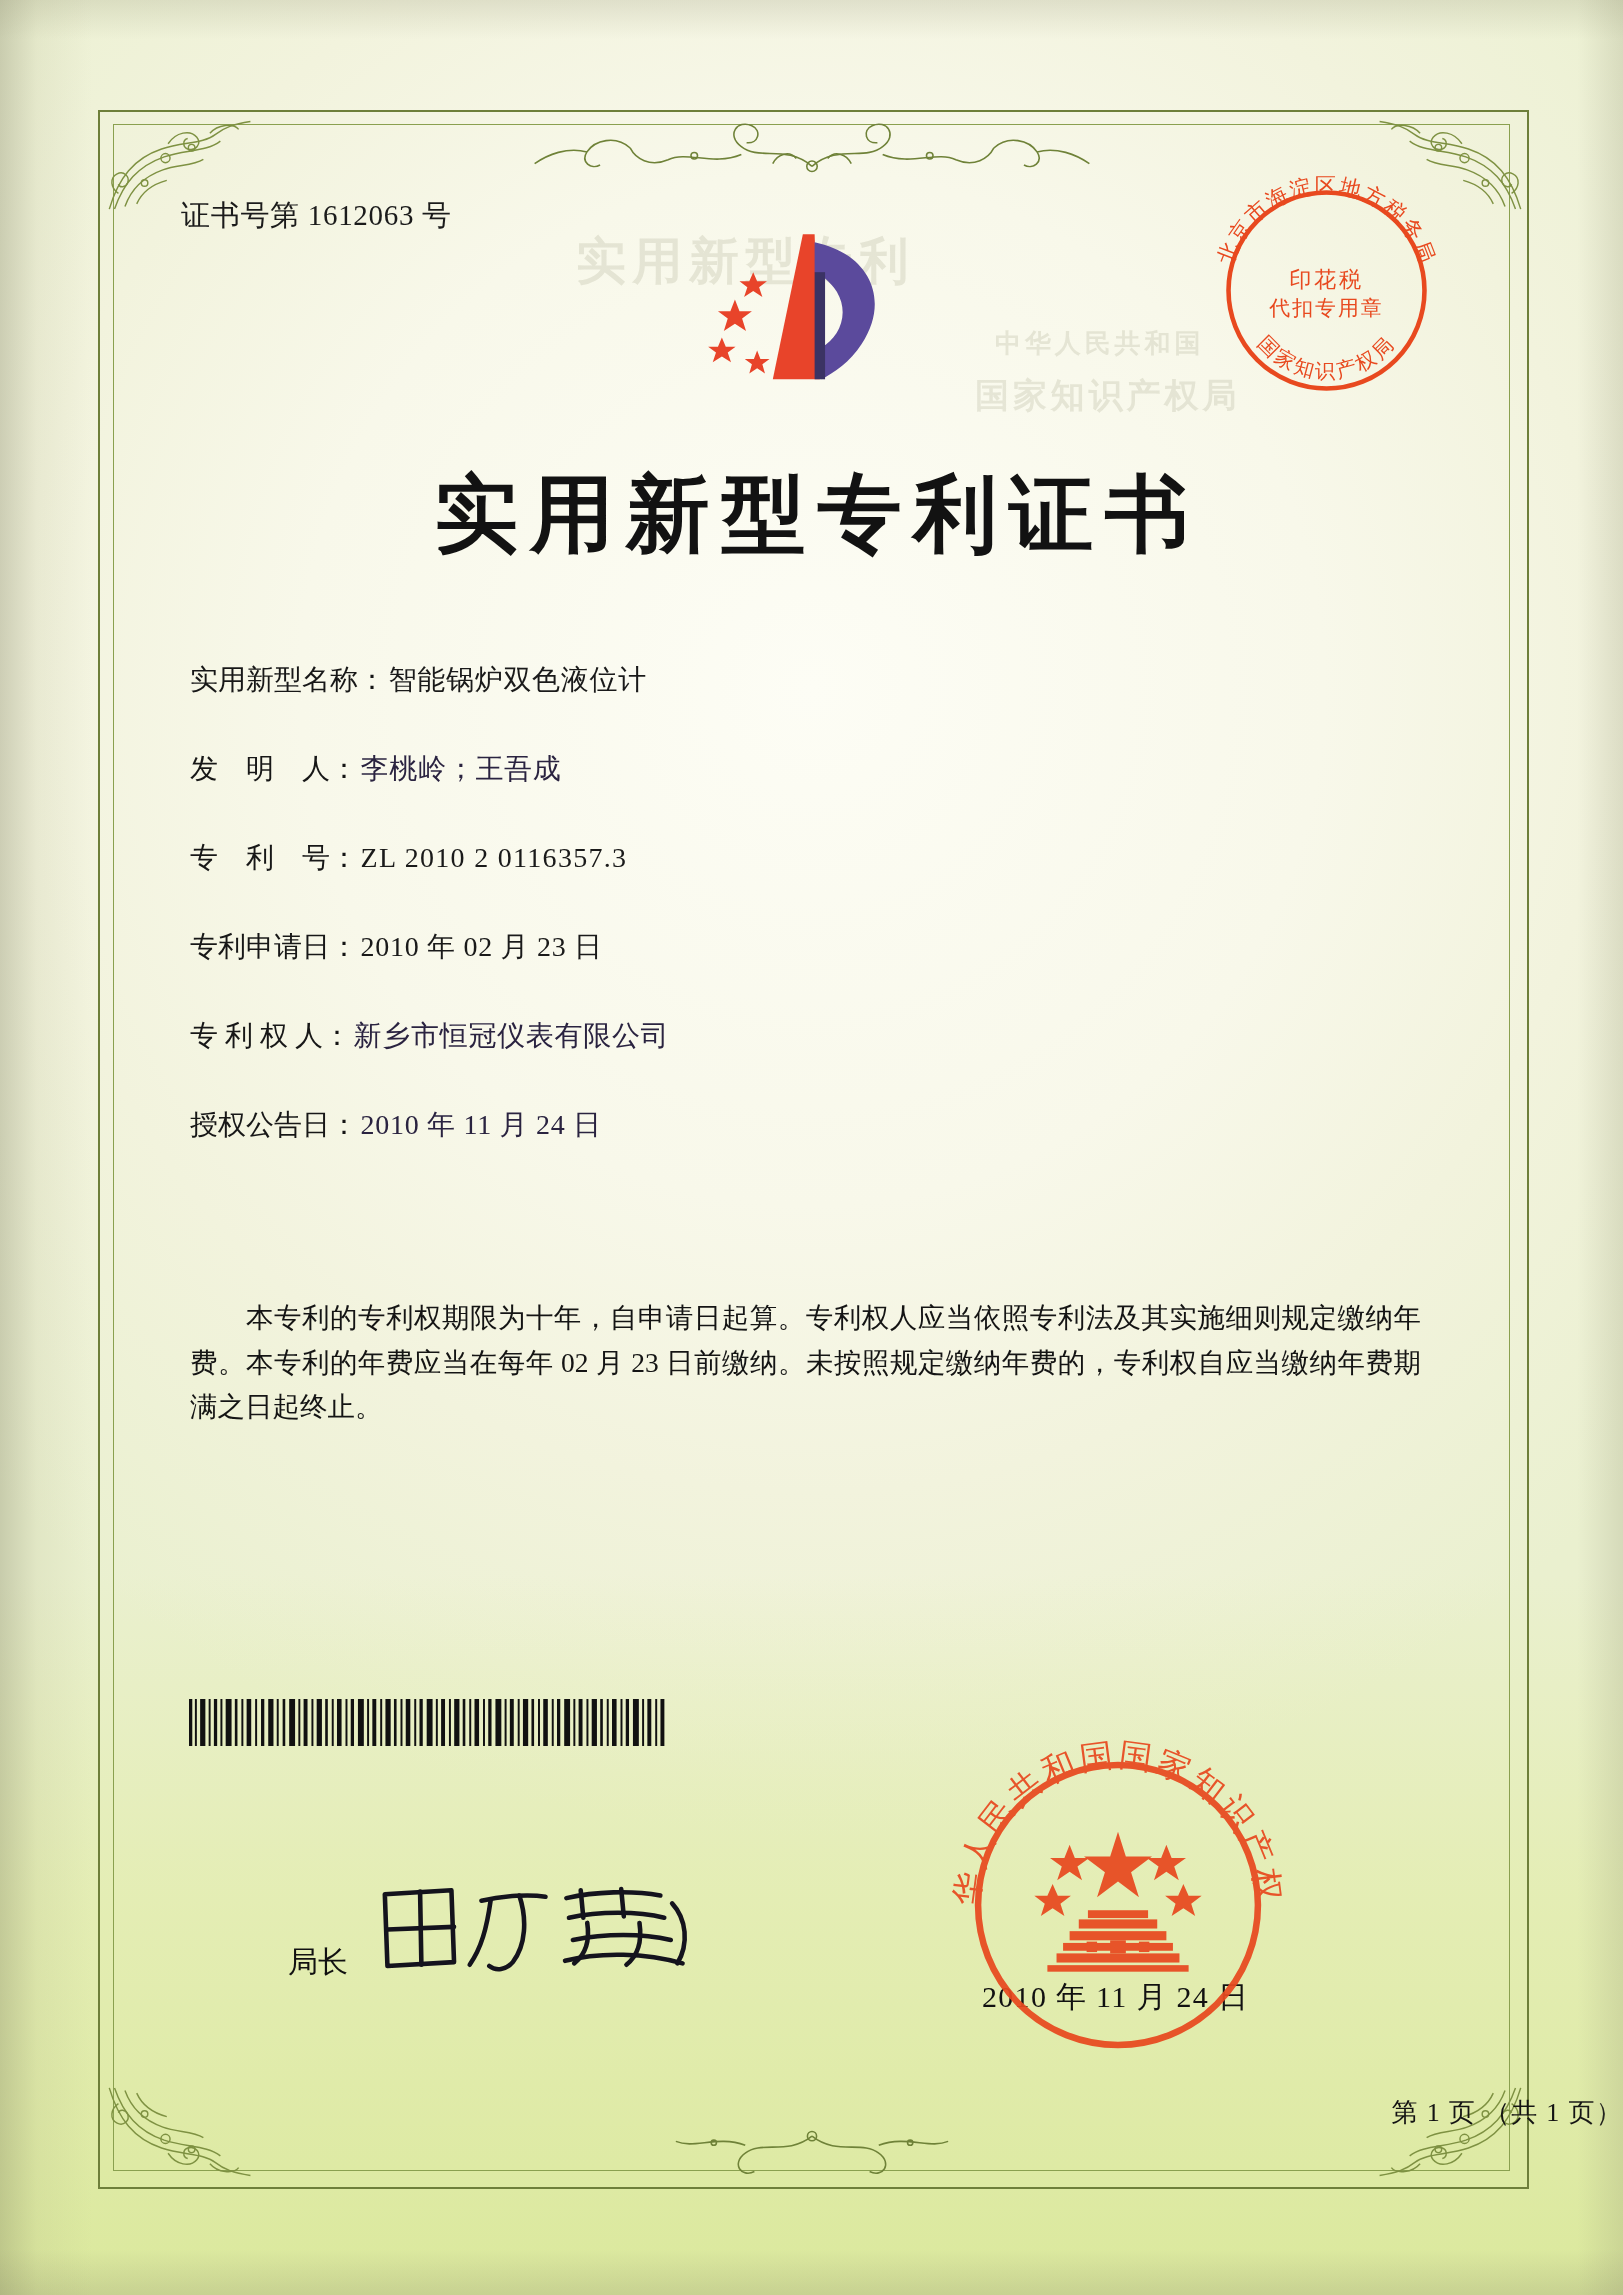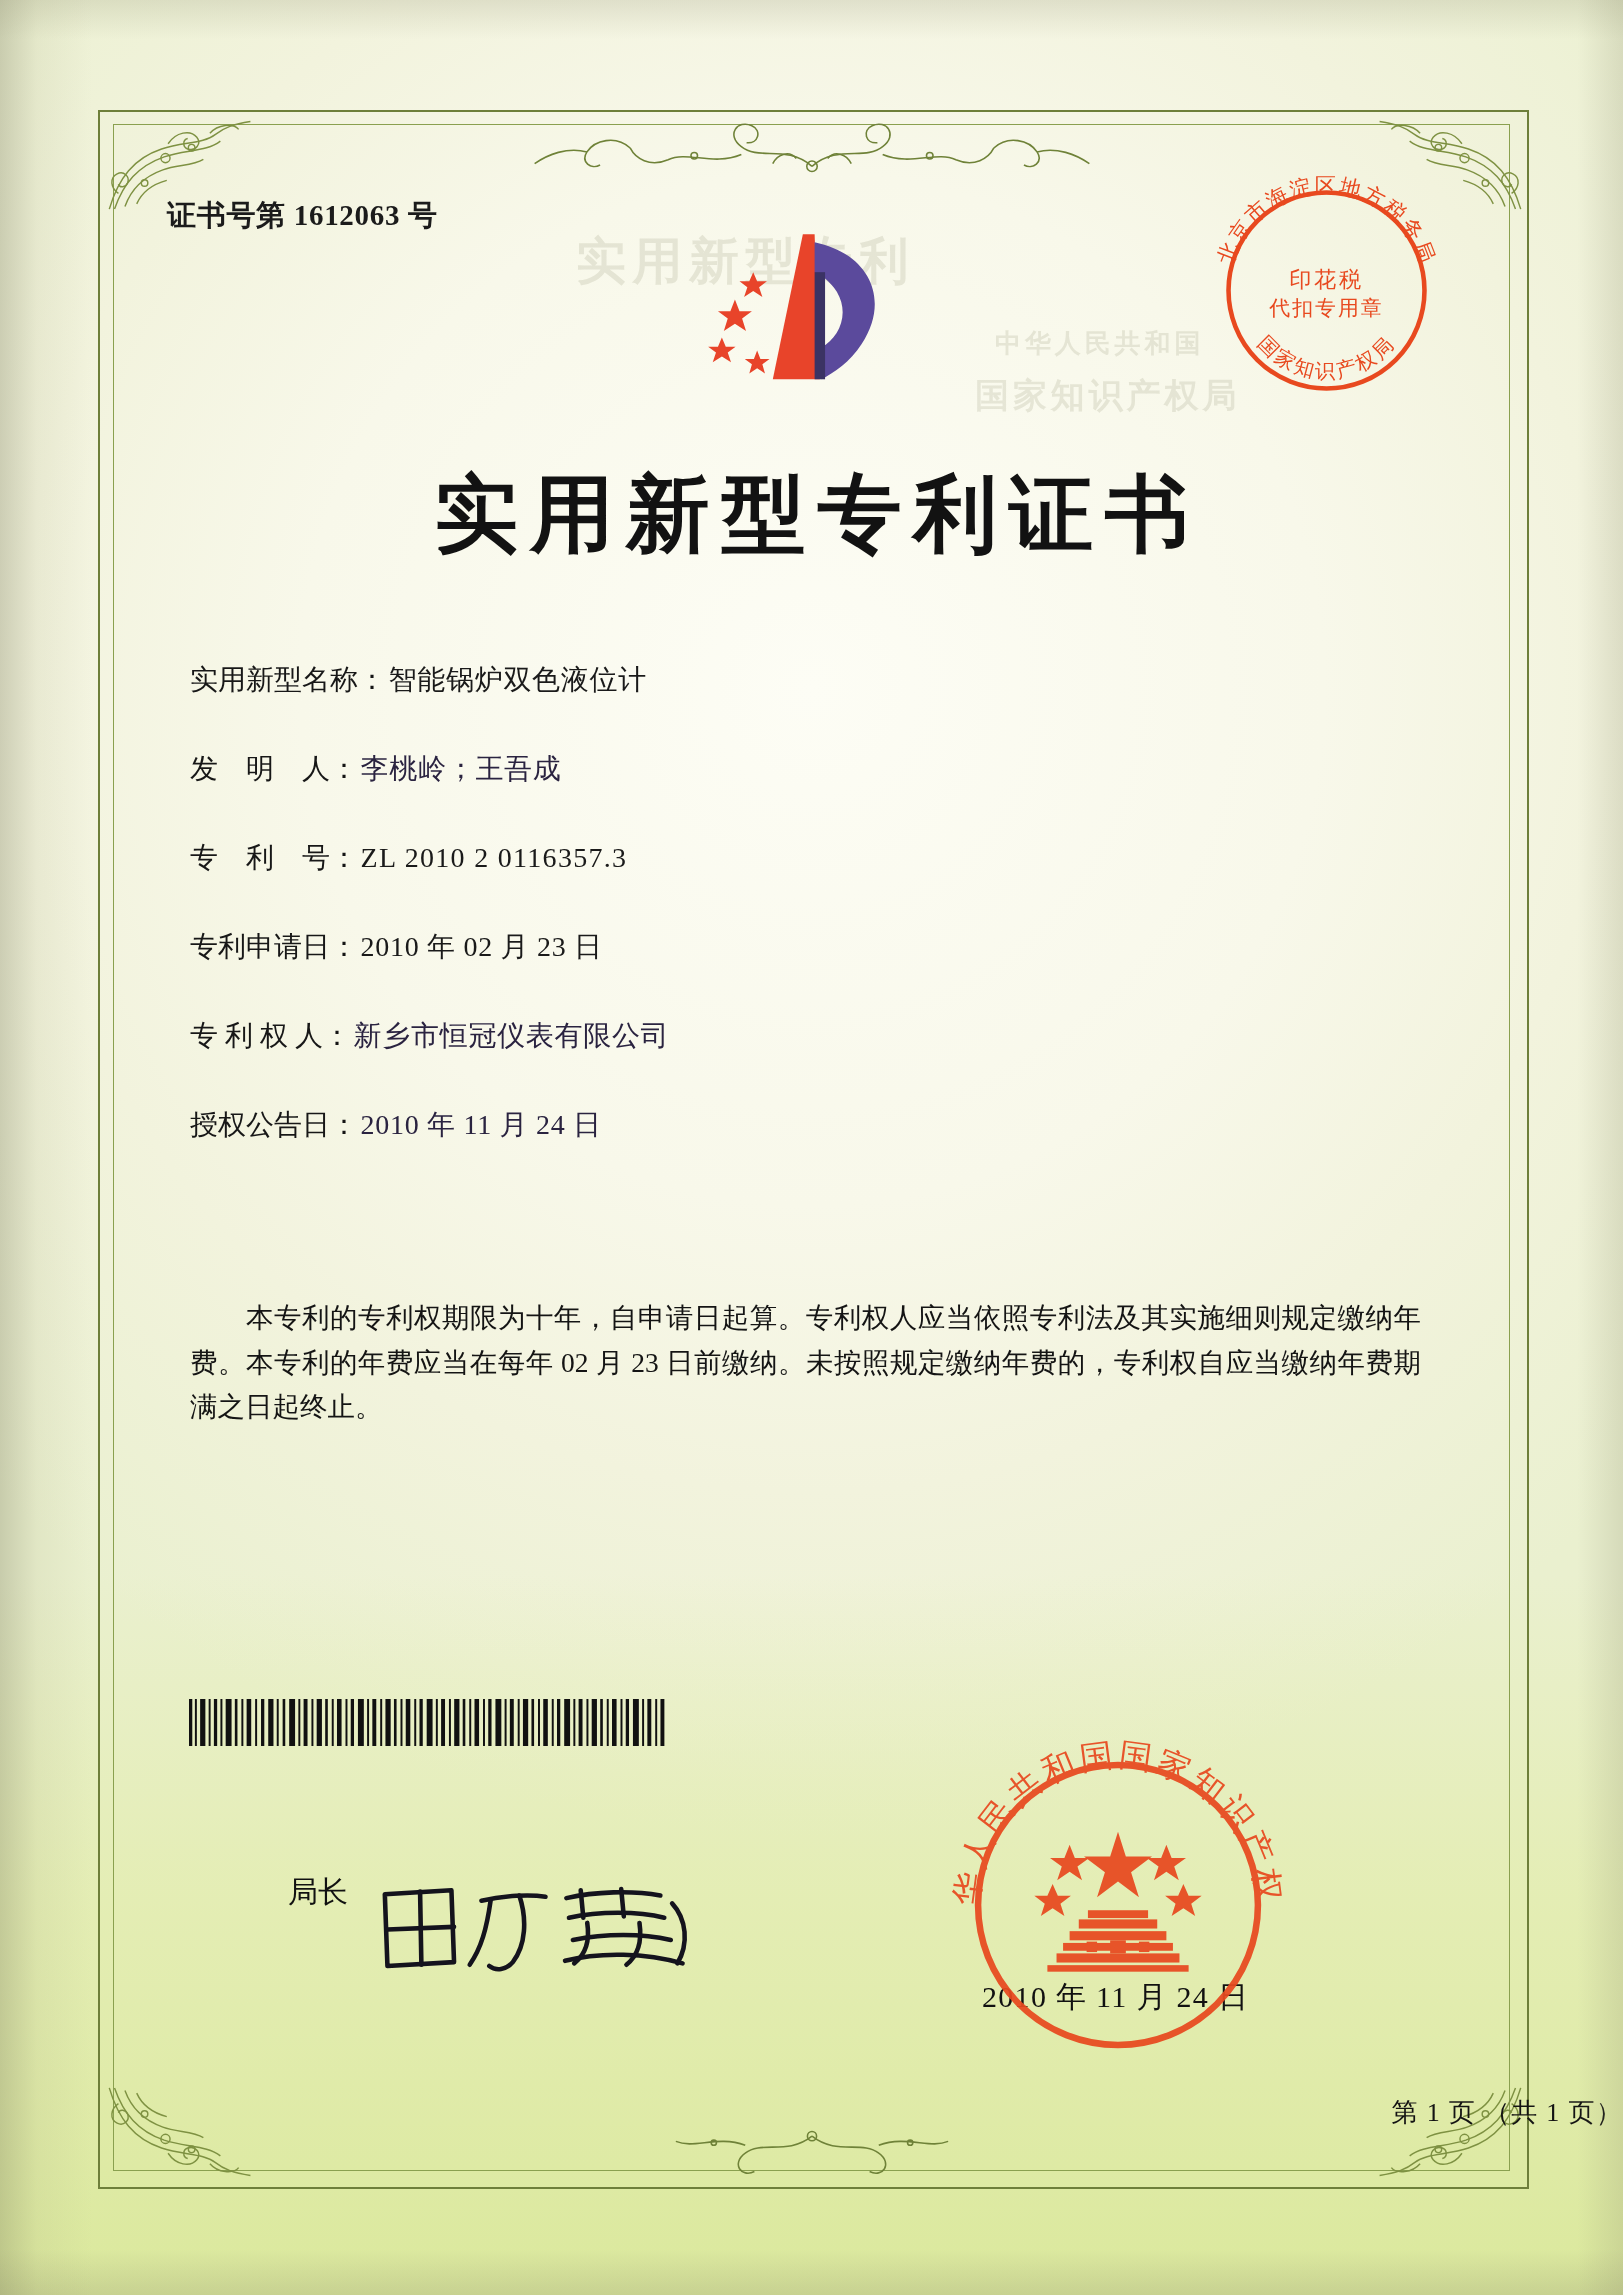--- a/index.html
+++ b/index.html
@@ -113,22 +113,21 @@
     left: 164px;
     top: 196px;
     width: 1303px;
     z-index: 5;
   }
 
   .cert-no {
     font-size: 29px;
     color: #1b1b1b;
     letter-spacing: 0.7px;
-    margin-left: 3px;
-    font-weight: bold;
+    margin-left: 17px;
   }
 
   
   .logo-wrap {
     position: absolute;
     left: 50%;
     transform: translateX(-50%);
     top: 216px;
     width: 275px;
     height: 209px;
@@ -215,21 +214,21 @@
   }
   .barcode svg { width: 100%; height: 100%; display: block; }
 
   
   .sig-row {
     position: absolute;
     left: 288px;
     top: 1872px;
     z-index: 5;
     display: flex;
-    align-items: flex-start;
+    align-items: flex-end;
   }
   .sig-label {
     font-size: 30px;
     color: #111;
     margin-right: 17px;
   }
   .sig-img { width: 340px; height: 111px; color: #14131d; }
   .sig-img svg { width: 100%; height: 100%; display:block; }
 
   .issue-date {

